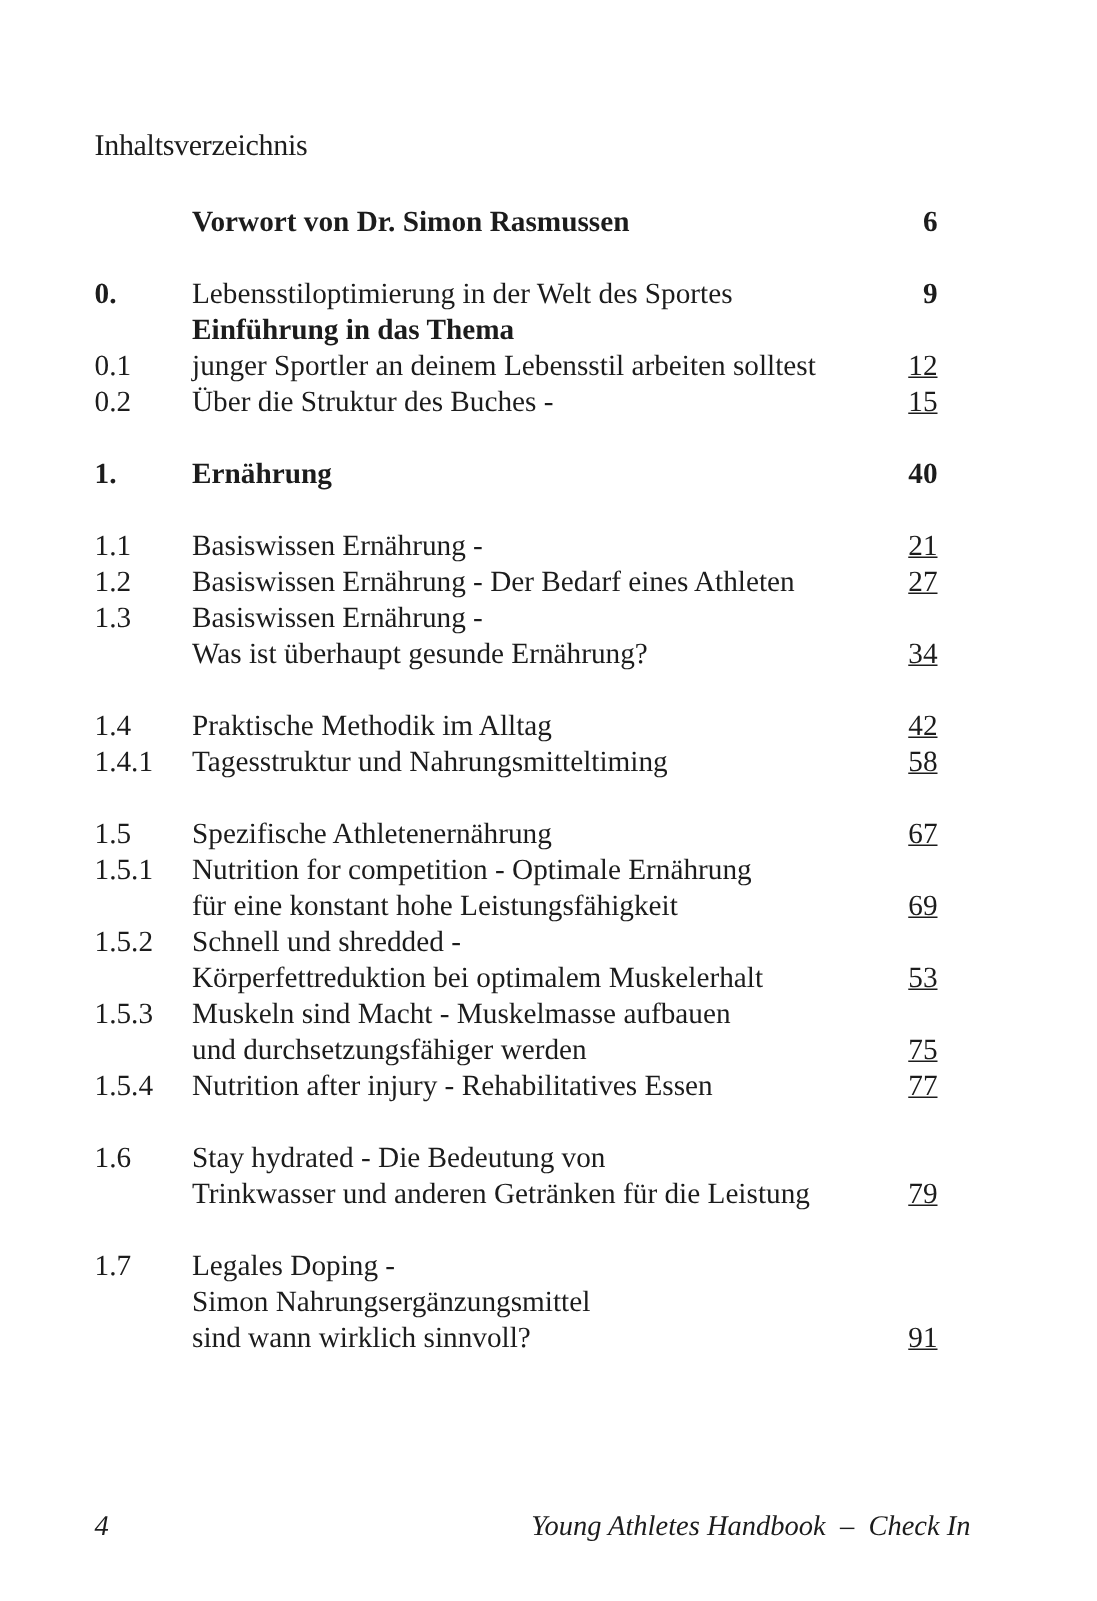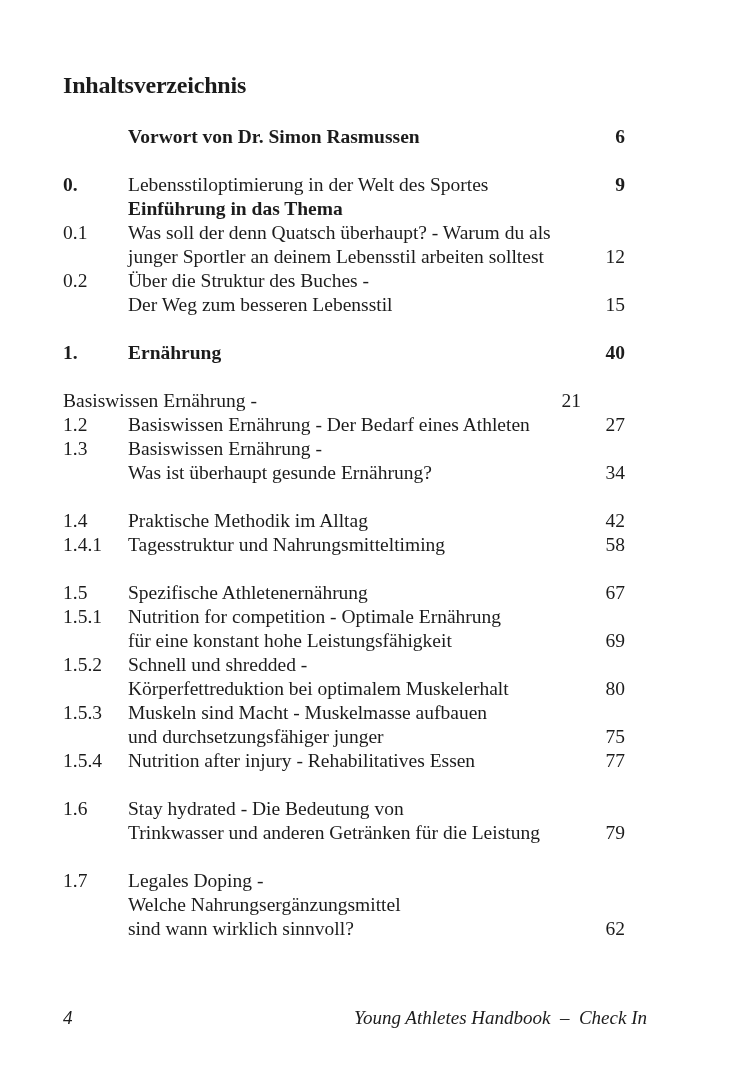--- a/index.html
+++ b/index.html
@@ -11,39 +11,39 @@
   .page {
     position: relative;
     width: 731px; height: 1067px;
     box-sizing: border-box;
     background: #ffffff;
     color: #1c1c1c;
     padding: 64px 106px 0 63px;
     overflow: hidden;
   }
   h1.doc-title {
-    font-size: 24px;
+    font-size: 20px;
     line-height: 32px;
-    font-weight: bold;
+    font-weight: normal;
     letter-spacing: -0.2px;
-    margin: 5px 0 24px 0;
+    margin: 17px 0 24px 0;
   }
   #toc .group { margin-top: 24px; }
   #toc .group:first-child { margin-top: 0; }
   .entry {
     display: grid;
     grid-template-columns: 65px minmax(0,1fr) 44px;
     font-size: 19.5px;
     line-height: 24px;
   }
   .entry .num { white-space: nowrap; }
   .entry .lines .line { white-space: nowrap; }
   .entry .pagenum { text-align: right; }
   .entry .pagenum.first { align-self: start; }
-  .entry .pagenum.last  { align-self: end; }
+  .entry .pagenum.last  { align-self: end; text-decoration: underline; }
   .entry.bold .num,
   .entry.bold .pagenum,
   .entry.bold .line.first { font-weight: bold; }
   .footer {
     position: absolute;
     left: 63px; right: 84px; top: 1006px;
     display: flex;
     justify-content: space-between;
     align-items: baseline;
     font-style: italic;
@@ -73,45 +73,44 @@
           <div class="num">0.</div>
           <div class="lines">
             <div class="line">Lebensstiloptimierung in der Welt des Sportes</div>
             <div class="line first">Einführung in das Thema</div>
           </div>
           <div class="pagenum first">9</div>
         </div>
         <div class="entry">
           <div class="num">0.1</div>
           <div class="lines">
-            <div class="line first">Was soll der denn Quatsch überhaupt? - Warum du als</div>
             <div class="line">junger Sportler an deinem Lebensstil arbeiten solltest</div>
           </div>
           <div class="pagenum last">12</div>
         </div>
         <div class="entry">
           <div class="num">0.2</div>
           <div class="lines">
             <div class="line first">Über die Struktur des Buches -</div>
-            <div class="line">Der Weg zum besseren Lebensstil</div>
           </div>
           <div class="pagenum last">15</div>
         </div>
       </div>
       <div class="group">
         <div class="entry bold">
           <div class="num">1.</div>
           <div class="lines">
             <div class="line first">Ernährung</div>
           </div>
           <div class="pagenum first">40</div>
         </div>
       </div>
       <div class="group">
         <div class="entry">
+          <div class="num">1.1</div>
           <div class="lines">
             <div class="line first">Basiswissen Ernährung -</div>
           </div>
           <div class="pagenum last">21</div>
         </div>
         <div class="entry">
           <div class="num">1.2</div>
           <div class="lines">
             <div class="line first">Basiswissen Ernährung - Der Bedarf eines Athleten</div>
           </div>
@@ -157,27 +156,27 @@
             <div class="line">für eine konstant hohe Leistungsfähigkeit</div>
           </div>
           <div class="pagenum last">69</div>
         </div>
         <div class="entry">
           <div class="num">1.5.2</div>
           <div class="lines">
             <div class="line first">Schnell und shredded -</div>
             <div class="line">Körperfettreduktion bei optimalem Muskelerhalt</div>
           </div>
-          <div class="pagenum last">80</div>
+          <div class="pagenum last">53</div>
         </div>
         <div class="entry">
           <div class="num">1.5.3</div>
           <div class="lines">
             <div class="line first">Muskeln sind Macht - Muskelmasse aufbauen</div>
-            <div class="line">und durchsetzungsfähiger junger</div>
+            <div class="line">und durchsetzungsfähiger werden</div>
           </div>
           <div class="pagenum last">75</div>
         </div>
         <div class="entry">
           <div class="num">1.5.4</div>
           <div class="lines">
             <div class="line first">Nutrition after injury - Rehabilitatives Essen</div>
           </div>
           <div class="pagenum last">77</div>
         </div>
@@ -190,24 +189,24 @@
             <div class="line">Trinkwasser und anderen Getränken für die Leistung</div>
           </div>
           <div class="pagenum last">79</div>
         </div>
       </div>
       <div class="group">
         <div class="entry">
           <div class="num">1.7</div>
           <div class="lines">
             <div class="line first">Legales Doping -</div>
-            <div class="line">Welche Nahrungsergänzungsmittel</div>
+            <div class="line">Simon Nahrungsergänzungsmittel</div>
             <div class="line">sind wann wirklich sinnvoll?</div>
           </div>
-          <div class="pagenum last">62</div>
+          <div class="pagenum last">91</div>
         </div>
       </div>
     </div>
 
   <div class="footer">
     <span class="folio">4</span>
     <span class="book-title">Young Athletes Handbook  –  Check In</span>
   </div>
 </div>
 

